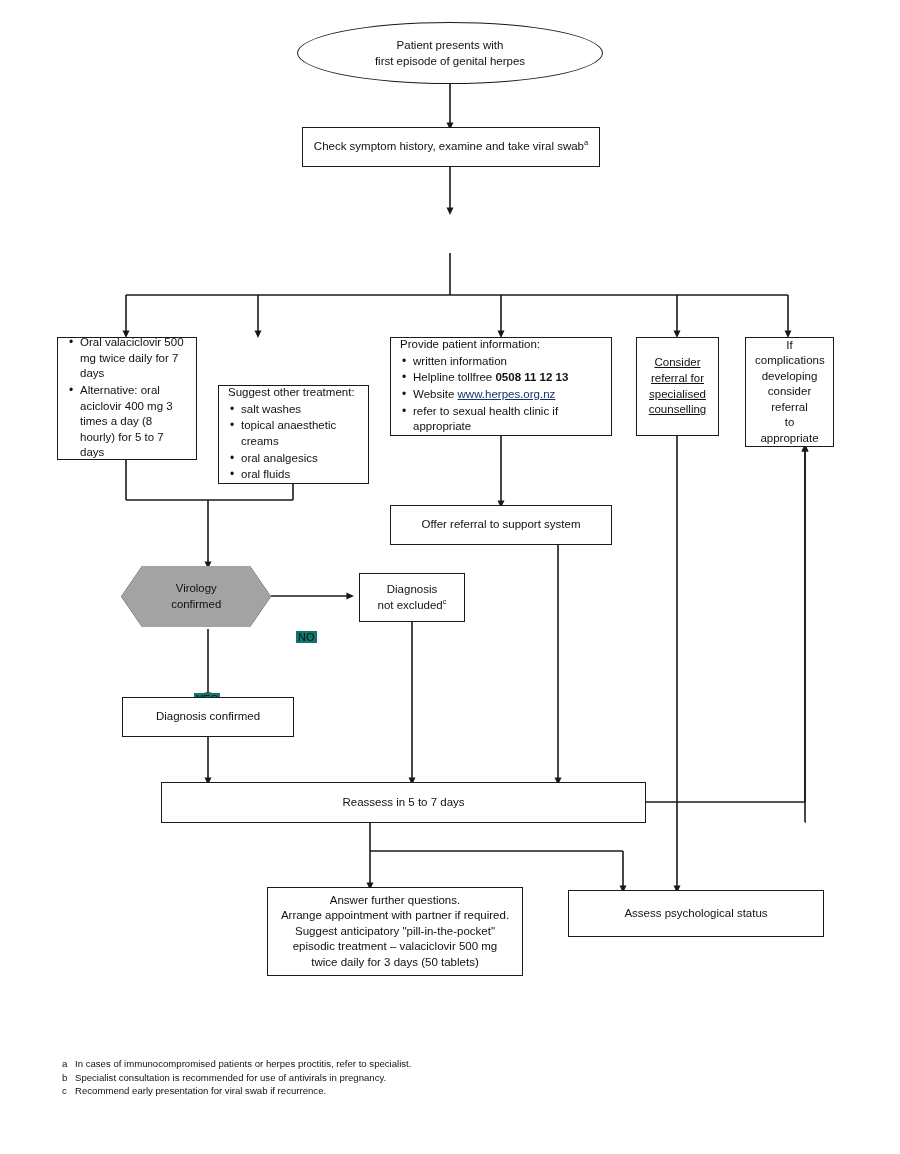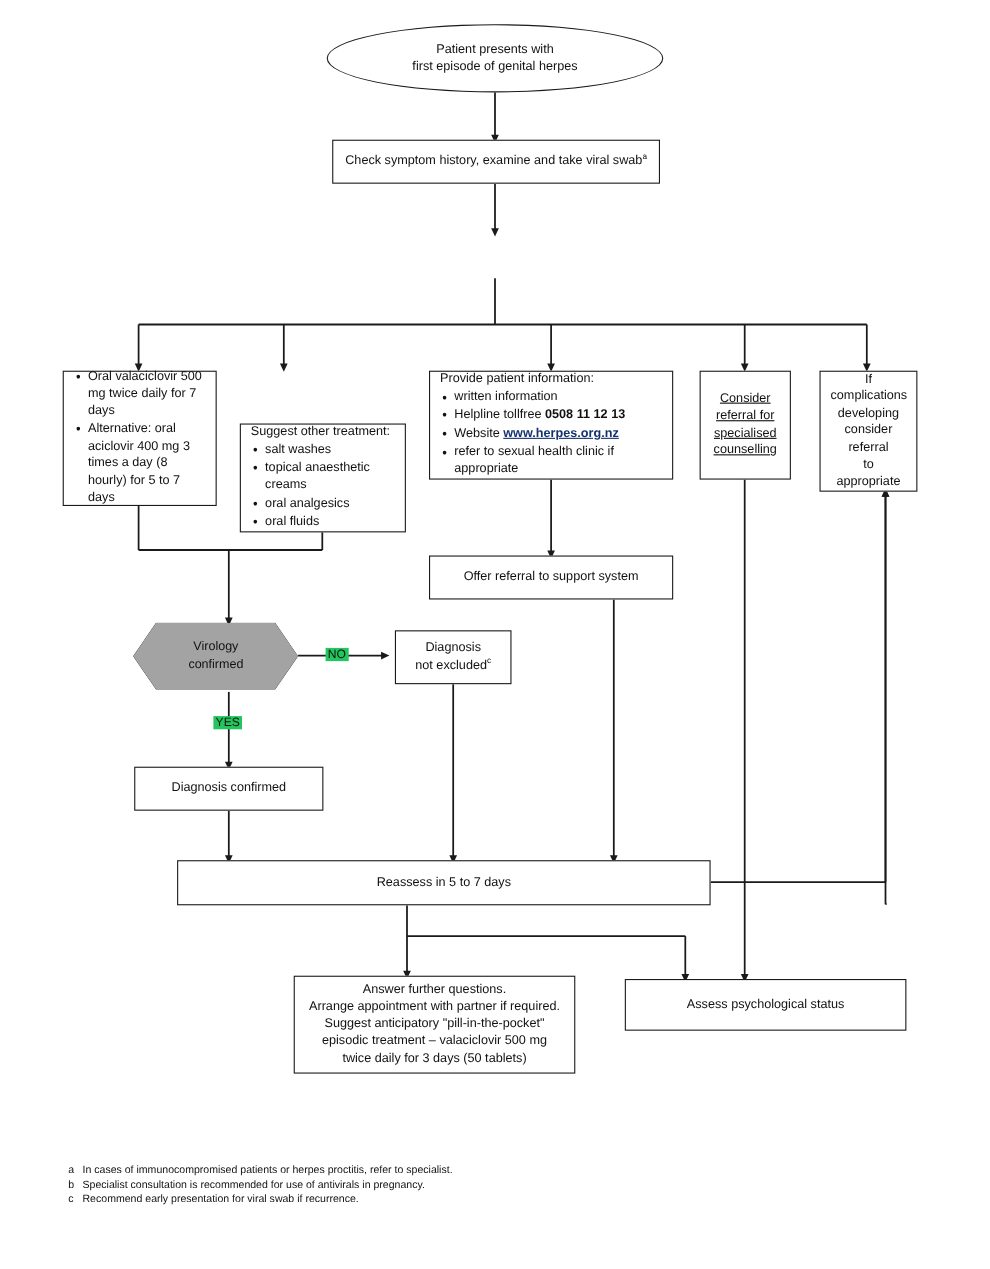--- a/index.html
+++ b/index.html
@@ -29,25 +29,25 @@
        clip-path:polygon(14% 0%,86% 0%,100% 50%,86% 100%,14% 100%,0% 50%);
        display:flex;align-items:center;justify-content:center;text-align:center;
        font-size:11.5px;line-height:1.35;}
   .hex .inner span{transform:scale(0.995);}
 
   ul.bul{margin:0;padding:0;list-style:none;}
   ul.bul li{position:relative;padding-left:13px;margin:0 0 1px 0;}
   ul.bul li:before{content:"\2022";position:absolute;left:2px;top:-1px;font-size:12px;}
   .lead{margin:0 0 1px 0;}
 
-  .linkt{color:#14326e;font-weight:bold;text-decoration:underline;}
+  .linkt{color:#14326e;font-weight:normal;text-decoration:underline;}
   .bold{font-weight:bold;}
   sup{font-size:7.5px;vertical-align:super;line-height:0;}
 
-  .edgelabel{position:absolute;font-size:11px;color:#111;background:#22c55e;padding:0 2px;}
+  .edgelabel{position:absolute;font-size:11px;color:#111;background:#0f766e;padding:0 2px;margin-top:42px;}
 
   .notes{position:absolute;left:62px;top:1058px;width:360px;font-size:9.6px;line-height:1.32;color:#111;}
   .notes .row{display:flex;margin-bottom:1px;}
   .notes .mk{width:13px;flex:0 0 13px;}
   .notes .tx{flex:1;}
 </style>
 </head>
 <body>
 
 <div id="canvas">

